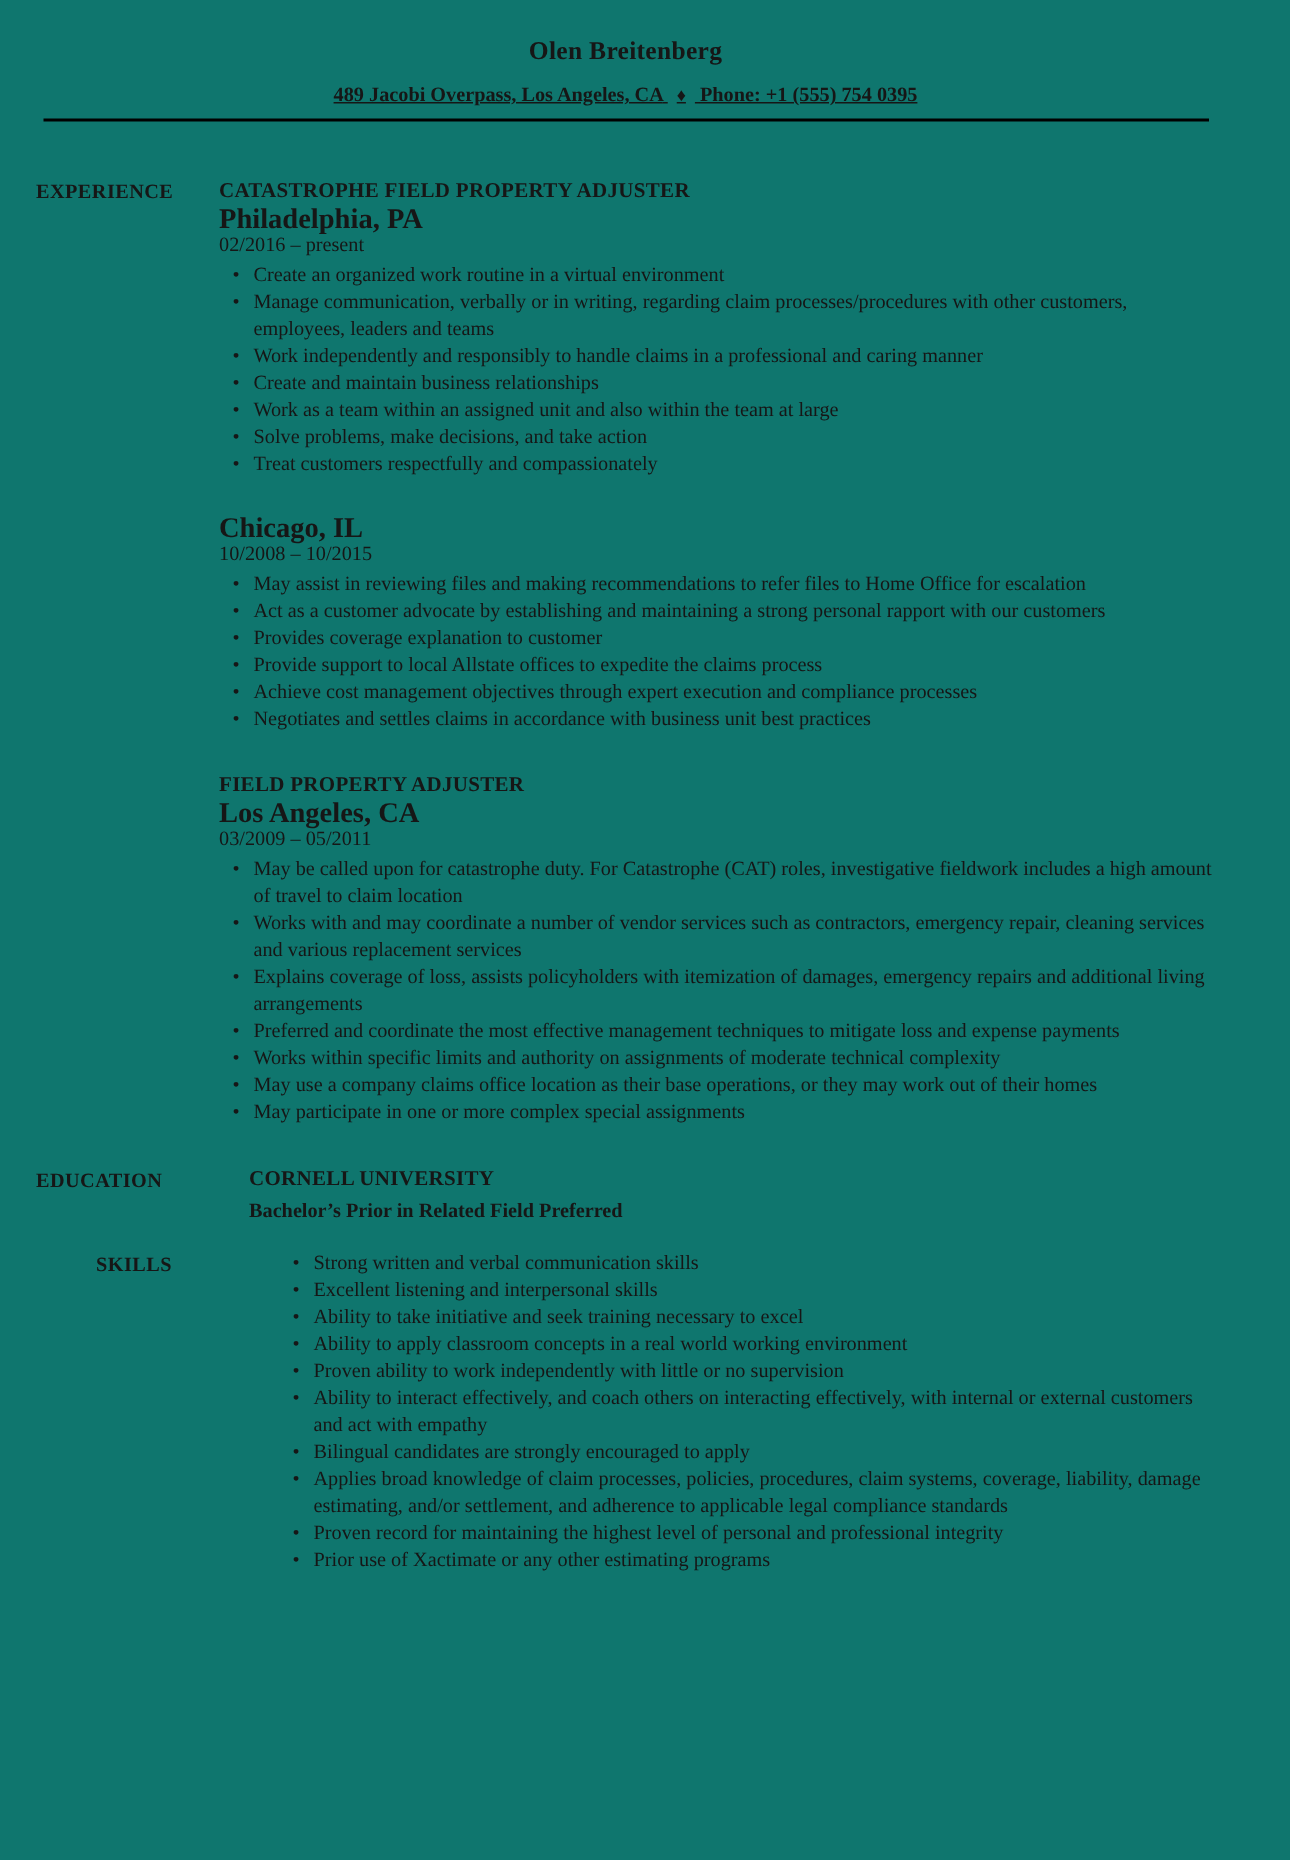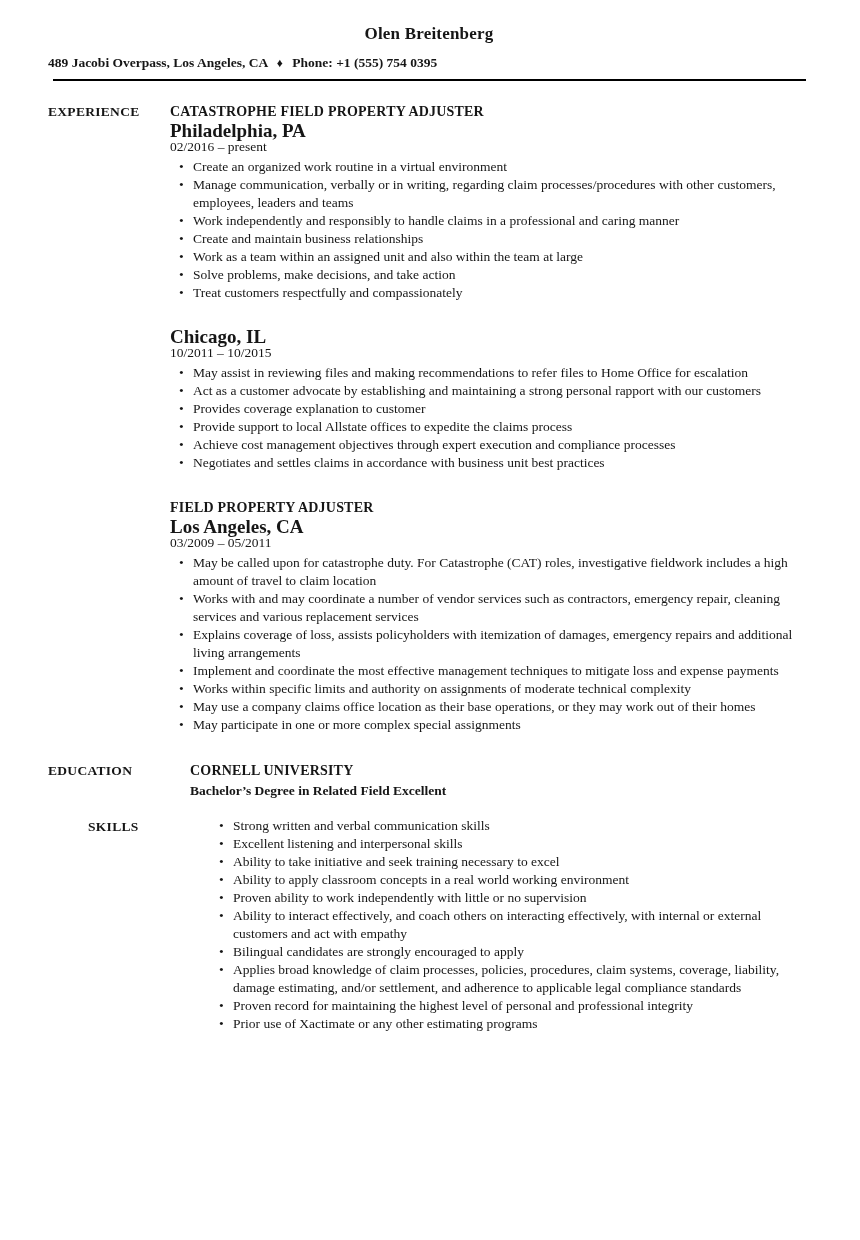--- a/index.html
+++ b/index.html
@@ -5,48 +5,49 @@
   * { box-sizing: border-box; }
   html, body { margin: 0; padding: 0; }
   body {
     background: #ededed;
     font-family: "Liberation Serif", serif;
   }
   .page {
     width: 860px;
     min-height: 1240px;
     margin: 0 auto;
-    background: #ffffff;
+    background: #0f766e;
     color: #161616;
-    padding: 24px 50px 40px 48px;
+    padding: 24px 50px 40px 24px;
   }
   
   .candidate-name {
     margin: 0 0 11px 0;
     font-size: 17px;
     font-weight: bold;
     text-align: center;
     letter-spacing: 0.2px;
   }
   .contact-line {
     margin: 0 0 8px 0;
     font-size: 13.5px;
     font-weight: bold;
-    text-align: left;
+    text-align: center;
+    text-decoration: underline;
   }
   .diamond { padding: 0 6px; font-size: 12px; }
   .rule {
     border: none;
     border-top: 2.5px solid #000;
     margin: 0 4px 0 5px;
     height: 0;
   }
   
   .section-row { display: flex; align-items: flex-start; }
-  .row-experience { margin-top: 21px; }
+  .row-experience { margin-top: 37px; }
   .row-education  { margin-top: 27px; gap: 20px; }
   .row-skills     { margin-top: 17px; margin-left: 40px; }
   .section-label {
     flex: none;
     width: 122px;
     font-size: 13.5px;
     font-weight: bold;
     letter-spacing: 0.3px;
     line-height: 20px;
   }
@@ -112,56 +113,56 @@
             <li>Work independently and responsibly to handle claims in a professional and caring manner</li>
             <li>Create and maintain business relationships</li>
             <li>Work as a team within an assigned unit and also within the team at large</li>
             <li>Solve problems, make decisions, and take action</li>
             <li>Treat customers respectfully and compassionately</li>
           </ul>
       </div>
 
       <div class="job">
         <div class="job-location">Chicago, IL</div>
-        <div class="job-dates">10/2011 – 10/2015</div>
+        <div class="job-dates">10/2008 – 10/2015</div>
         <ul class="bullets">
 
             <li>May assist in reviewing files and making recommendations to refer files to Home Office for escalation</li>
             <li>Act as a customer advocate by establishing and maintaining a strong personal rapport with our customers</li>
             <li>Provides coverage explanation to customer</li>
             <li>Provide support to local Allstate offices to expedite the claims process</li>
             <li>Achieve cost management objectives through expert execution and compliance processes</li>
             <li>Negotiates and settles claims in accordance with business unit best practices</li>
           </ul>
       </div>
 
       <div class="job">
         <div class="job-title">FIELD PROPERTY ADJUSTER</div>
         <div class="job-location">Los Angeles, CA</div>
         <div class="job-dates">03/2009 – 05/2011</div>
         <ul class="bullets">
 
         <li>May be called upon for catastrophe duty. For Catastrophe (CAT) roles, investigative fieldwork includes a high amount of travel to claim location</li>
             <li>Works with and may coordinate a number of vendor services such as contractors, emergency repair, cleaning services and various replacement services</li>
             <li>Explains coverage of loss, assists policyholders with itemization of damages, emergency repairs and additional living arrangements</li>
-            <li>Implement and coordinate the most effective management techniques to mitigate loss and expense payments</li>
+            <li>Preferred and coordinate the most effective management techniques to mitigate loss and expense payments</li>
             <li>Works within specific limits and authority on assignments of moderate technical complexity</li>
             <li>May use a company claims office location as their base operations, or they may work out of their homes</li>
             <li>May participate in one or more complex special assignments</li>
           </ul>
       </div>
 
     </div>
   </section>
 
   <section class="section-row row-education">
     <div class="section-label">EDUCATION</div>
     <div class="section-content">
       <div class="school">CORNELL UNIVERSITY</div>
-      <div class="degree">Bachelor’s Degree in Related Field Excellent</div>
+      <div class="degree">Bachelor’s Prior in Related Field Preferred</div>
     </div>
   </section>
 
   <section class="section-row row-skills">
     <div class="section-label">SKILLS</div>
     <div class="section-content">
       <ul class="bullets" style="margin-top:0;">
 
       <li>Strong written and verbal communication skills</li>
           <li>Excellent listening and interpersonal skills</li>

